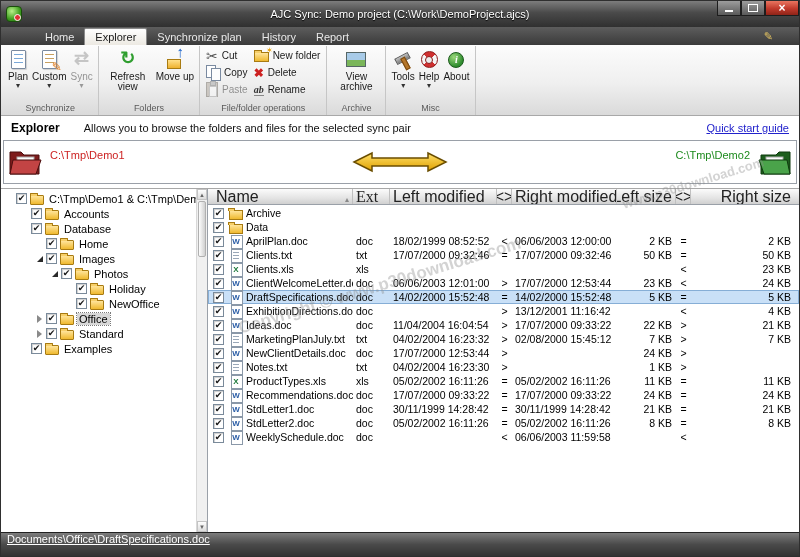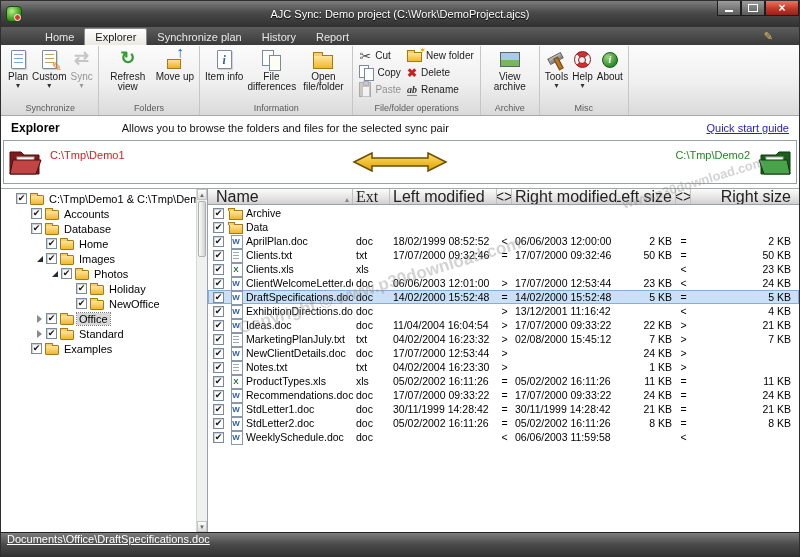--- a/index.html
+++ b/index.html
@@ -78,21 +78,21 @@
   .icon-help { width:17px; height:17px; border-radius:50%; position:relative; border:1px solid #8a1a1a;
     background:conic-gradient(#d03030 0 45deg,#f5f5f5 45deg 135deg,#d03030 135deg 225deg,#f5f5f5 225deg 315deg,#d03030 315deg); }
   .icon-help::after { content:""; position:absolute; left:50%; top:50%; width:6px; height:6px; transform:translate(-50%,-50%); background:#ececec; border:1px solid #8a1a1a; border-radius:50%; }
   .icon-about { width:16px; height:16px; border-radius:50%; border:1px solid #1a5a1a; display:flex; align-items:center; justify-content:center;
     background:radial-gradient(circle at 35% 30%,#9ad87a,#2e8b2e 70%); }
   .icon-about::after { content:"i"; font:italic bold 10px "Liberation Serif",serif; color:#fff; }
 
   
   .pageheader { height:24px; display:flex; align-items:center; padding:0 10px; background:#fff; flex:none; }
   .ph-title { font-size:12px; font-weight:bold; margin-right:24px; }
-  .ph-desc { font-size:11px; color:#111;margin-left:38px; }
+  .ph-desc { font-size:11px; color:#111; }
   .ph-link { margin-left:auto; font-size:11px; color:#2222cc; text-decoration:underline; }
 
   
   .syncbar { height:44px; margin:0 2px 4px; border:1px solid #9aa0a8; display:flex; align-items:center; position:relative; background:#fff; flex:none; }
   .sp-left, .sp-right { display:flex; align-items:center; }
   .sp-left { margin-left:4px; }
   .sp-right { margin-left:auto; margin-right:4px; }
   .sp-path-left { color:#cc2222; font-size:11px; margin-left:8px; transform:translateY(-7px); }
   .sp-path-right { color:#1d8a1d; font-size:11px; margin-right:8px; transform:translateY(-7px); }
   .sp-arrow { position:absolute; left:50%; top:50%; transform:translate(-50%,-50%); line-height:0; }
@@ -223,43 +223,20 @@
         <div class="bigbtn">
           <span class="bicon">
               <span class="icon-moveup"></span>
             </span>
           <span class="blabel">Move up</span>
         </div>
       </div>
       <div class="glabel">Folders</div>
     </div>
 
-    <div class="rgroup">
-      <div class="rbody">
-        <div class="bigbtn">
-          <span class="bicon">
-              <span class="pgic icon-info"></span>
-            </span>
-          <span class="blabel">Item info</span>
-        </div>
-        <div class="bigbtn">
-          <span class="bicon">
-              <span class="icon-diff"></span>
-            </span>
-          <span class="blabel">File differences</span>
-        </div>
-        <div class="bigbtn">
-          <span class="bicon">
-              <span class="icon-openfolder"></span>
-            </span>
-          <span class="blabel">Open file/folder</span>
-        </div>
-      </div>
-      <div class="glabel">Information</div>
-    </div>
 
     <div class="rgroup">
       <div class="rbody">
         <div class="scol">
           <div class="smallbtn">
             <span class="icon-cut"></span>
             <span>Cut</span>
           </div>
           <div class="smallbtn">
             <span class="icon-copy"></span>

